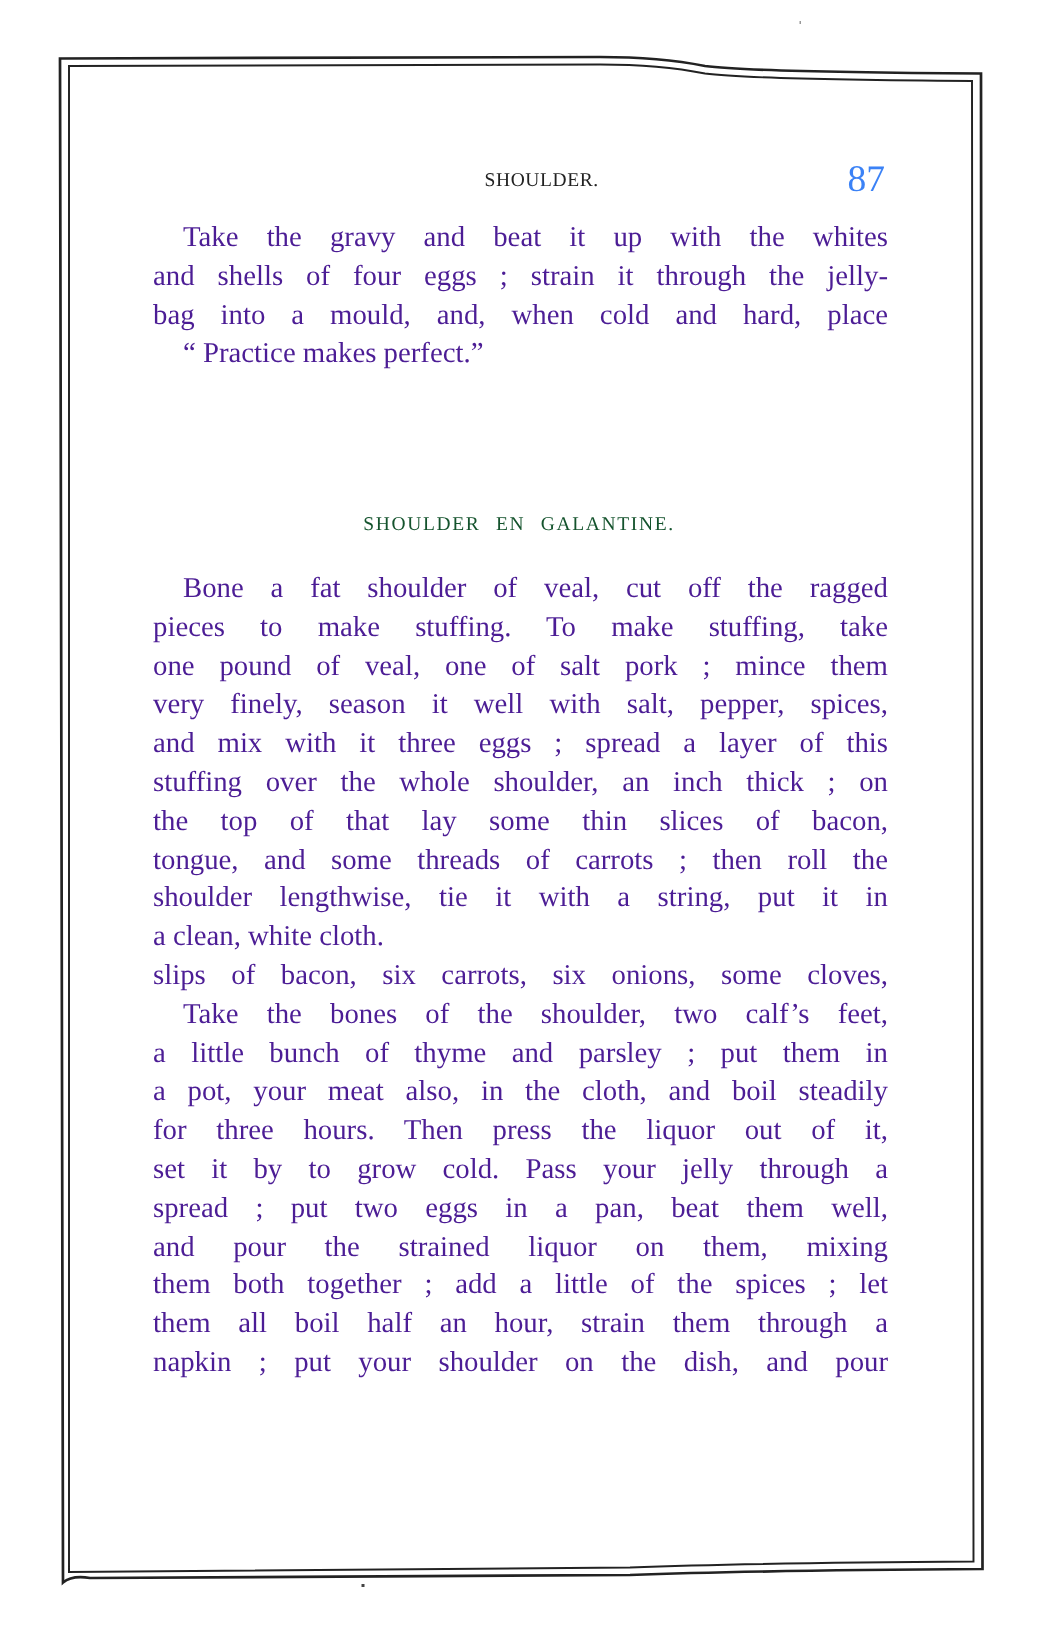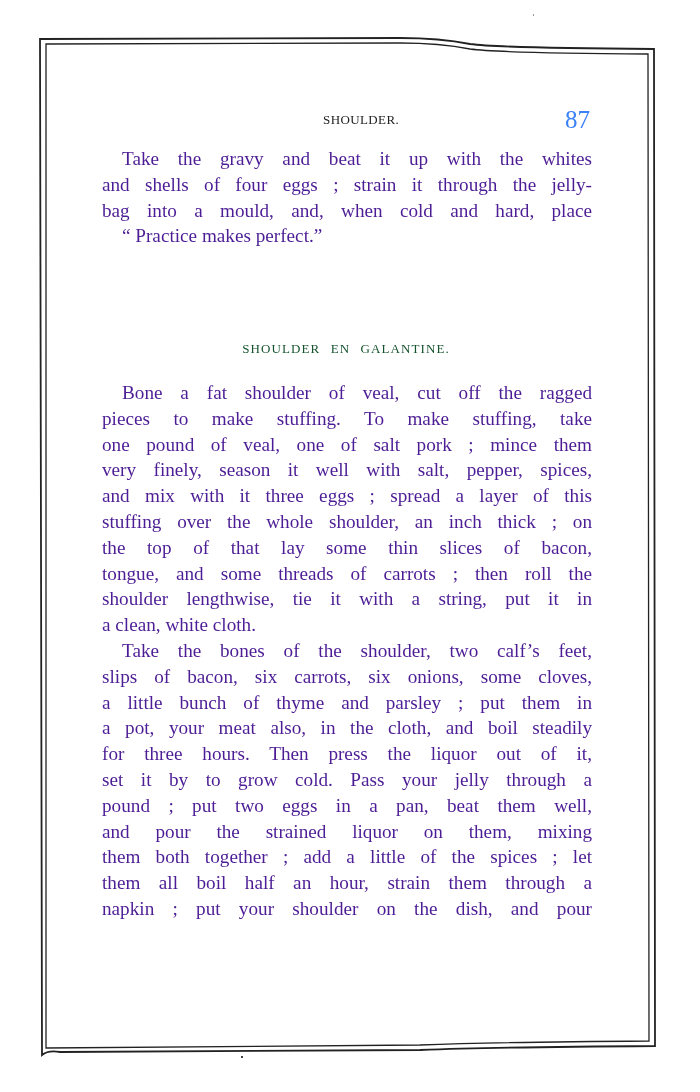--- a/index.html
+++ b/index.html
@@ -130,25 +130,25 @@
     <span class="line">one pound of veal, one of salt pork ; mince them</span>
     <span class="line">very finely, season it well with salt, pepper, spices,</span>
     <span class="line">and mix with it three eggs ; spread a layer of this</span>
     <span class="line">stuffing over the whole shoulder, an inch thick ; on</span>
     <span class="line">the top of that lay some thin slices of bacon,</span>
     <span class="line">tongue, and some threads of carrots ; then roll the</span>
     <span class="line">shoulder lengthwise, tie it with a string, put it in</span>
     <span class="line last">a clean, white cloth.</span>
   </div>
   <div>
+    <span class="line">slips of bacon, six carrots, six onions, some cloves,</span>
     <span class="line indent">Take the bones of the shoulder, two calf’s feet,</span>
-    <span class="line">slips of bacon, six carrots, six onions, some cloves,</span>
     <span class="line">a little bunch of thyme and parsley ; put them in</span>
     <span class="line">a pot, your meat also, in the cloth, and boil steadily</span>
     <span class="line">for three hours.  Then press the liquor out of it,</span>
     <span class="line">set it by to grow cold.  Pass your jelly through a</span>
-    <span class="line">pound ; put two eggs in a pan, beat them well,</span>
+    <span class="line">spread ; put two eggs in a pan, beat them well,</span>
     <span class="line">and pour the strained liquor on them, mixing</span>
     <span class="line">them both together ; add a little of the spices ; let</span>
     <span class="line">them all boil half an hour, strain them through a</span>
     <span class="line">napkin ; put your shoulder on the dish, and pour</span>
   </div>
 </div>
 
 </body></html>

